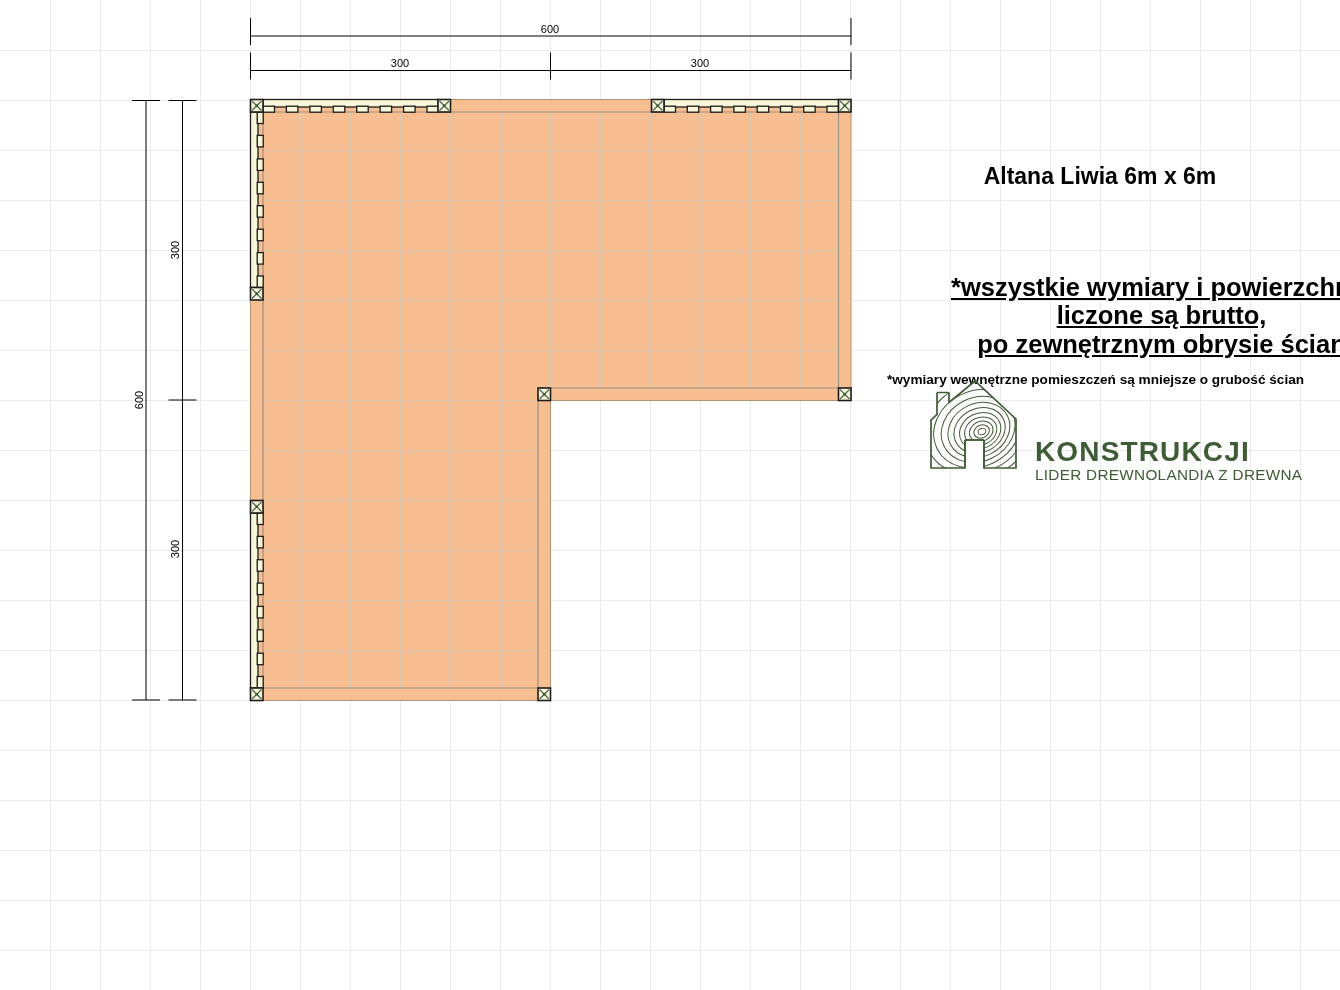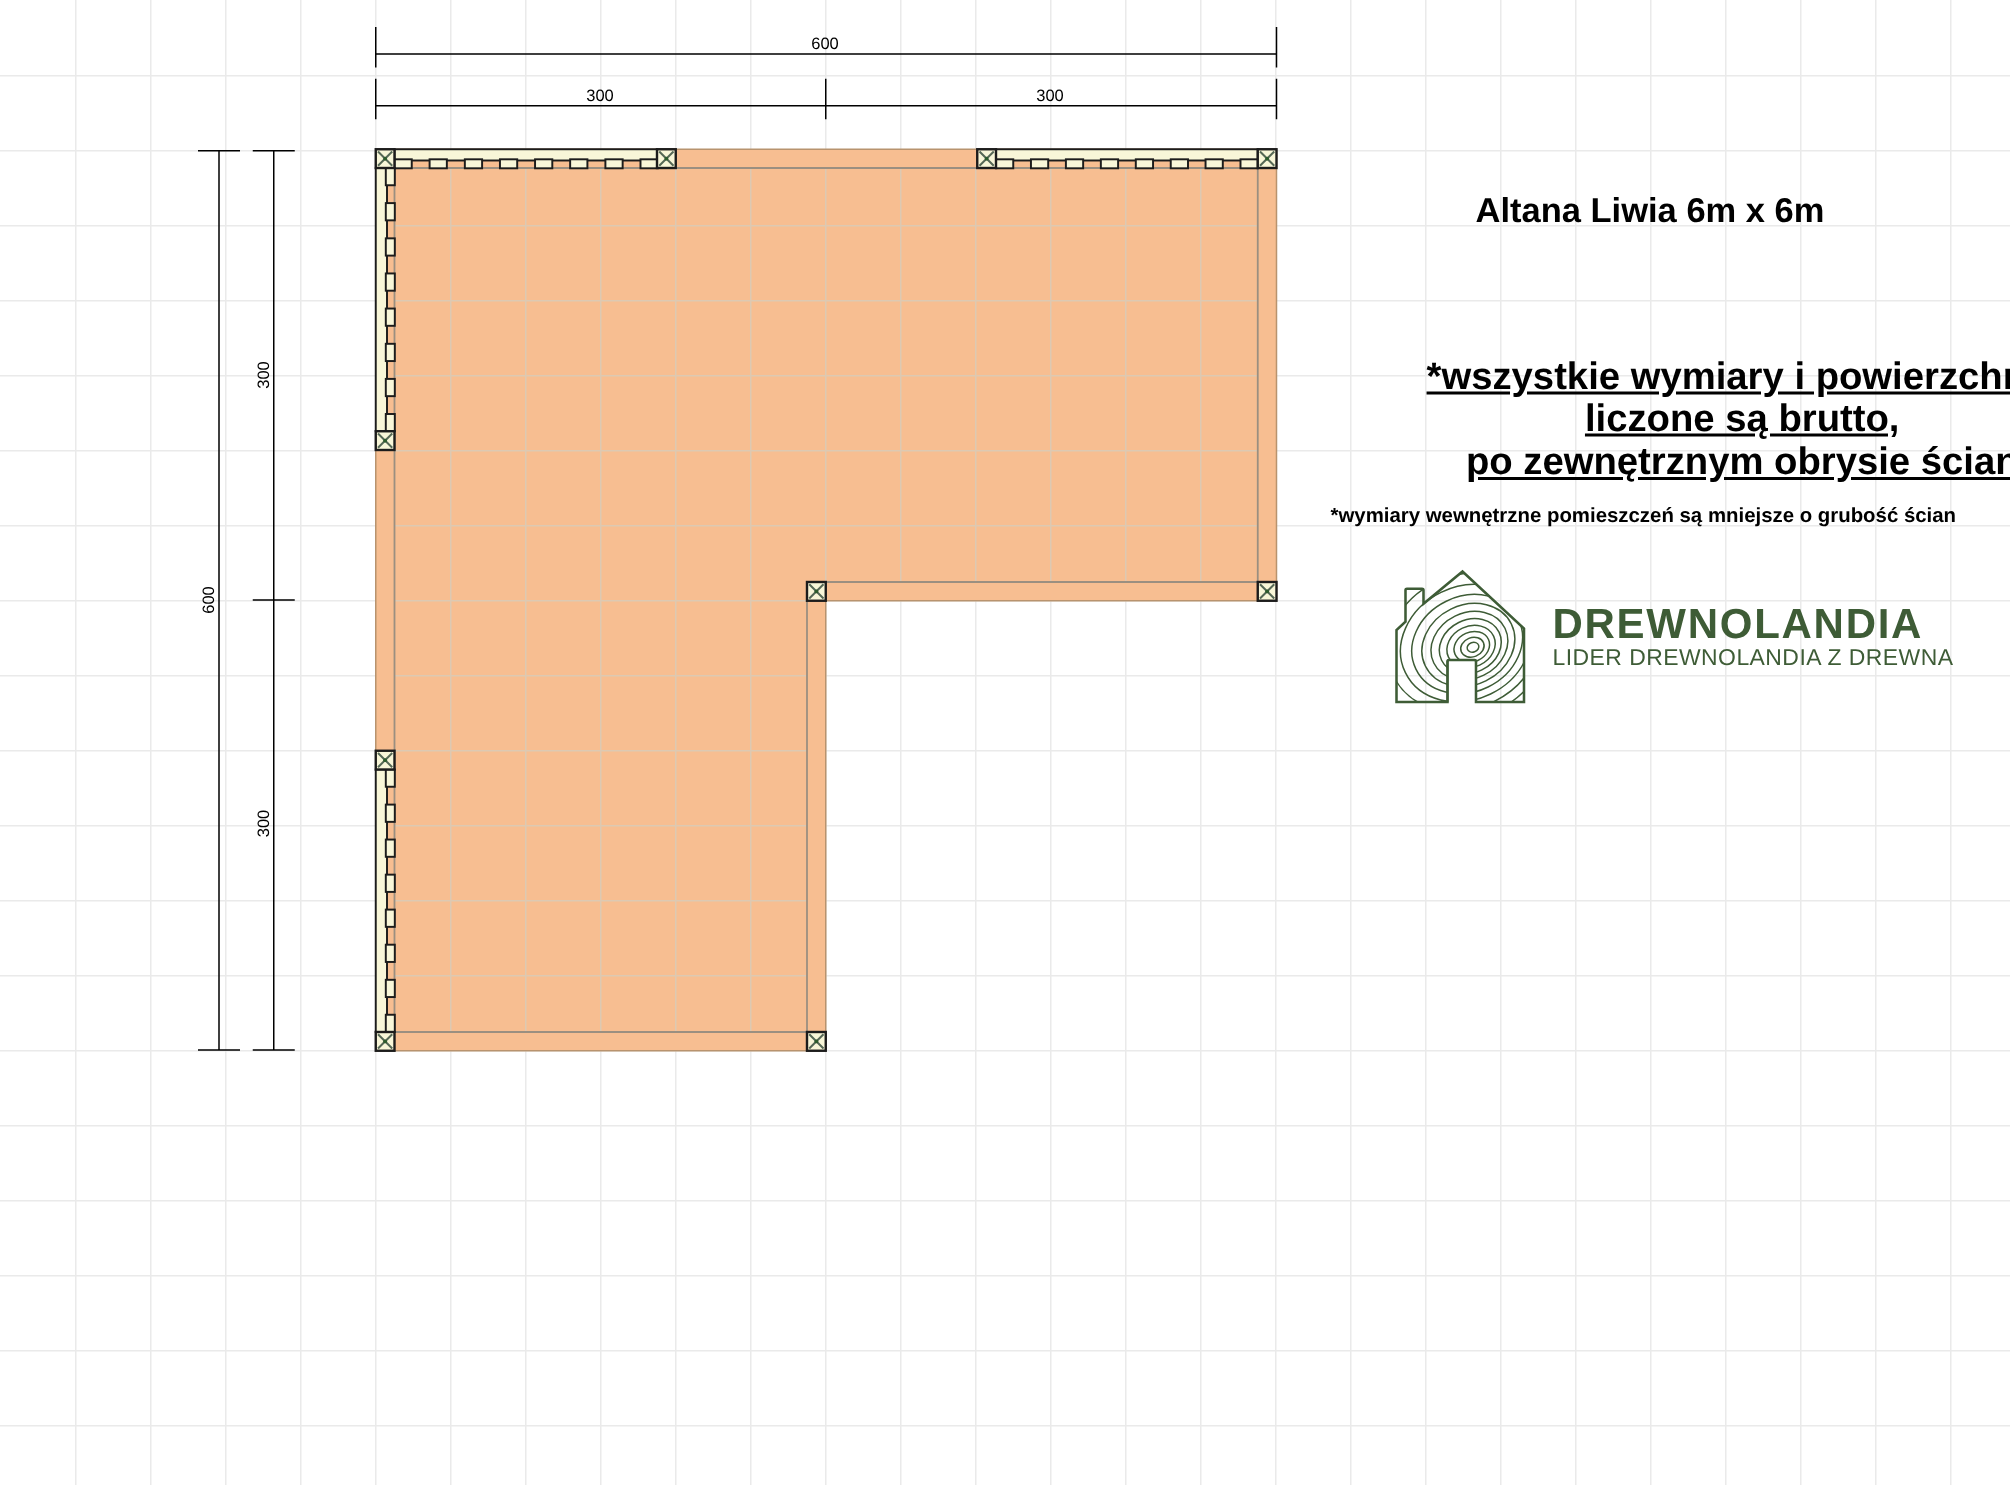--- a/index.html
+++ b/index.html
@@ -1,15 +1,15 @@
 <!DOCTYPE html>
 <html><head><meta charset="utf-8">
 <style>
 html,body{margin:0;padding:0;width:1340px;height:990px;overflow:hidden;background:#fff;font-family:"Liberation Sans",sans-serif;}
-.abs{position:absolute;}
+.abs{position:absolute;margin-top:36px;}
 </style></head>
 <body>
 
 <svg width="1340" height="990" viewBox="0 0 1340 990" xmlns="http://www.w3.org/2000/svg" style="position:absolute;left:0;top:0">
 
 <rect x="0" y="0" width="1340" height="990" fill="#ffffff"></rect>
 
 <path d="M50.5,0 V990 M100.5,0 V990 M150.5,0 V990 M200.5,0 V990 M250.5,0 V990 M300.5,0 V990 M350.5,0 V990 M400.5,0 V990 M450.5,0 V990 M500.5,0 V990 M550.5,0 V990 M600.5,0 V990 M650.5,0 V990 M700.5,0 V990 M750.5,0 V990 M800.5,0 V990 M850.5,0 V990 M900.5,0 V990 M950.5,0 V990 M1000.5,0 V990 M1050.5,0 V990 M1100.5,0 V990 M1150.5,0 V990 M1200.5,0 V990 M1250.5,0 V990 M1300.5,0 V990 M0,50.5 H1340 M0,100.5 H1340 M0,150.5 H1340 M0,200.5 H1340 M0,250.5 H1340 M0,300.5 H1340 M0,350.5 H1340 M0,400.5 H1340 M0,450.5 H1340 M0,500.5 H1340 M0,550.5 H1340 M0,600.5 H1340 M0,650.5 H1340 M0,700.5 H1340 M0,750.5 H1340 M0,800.5 H1340 M0,850.5 H1340 M0,900.5 H1340 M0,950.5 H1340 " stroke="#eaeaea" stroke-width="1" fill="none"></path>
 <defs>
 <clipPath id="floorclip">
@@ -188,14 +188,14 @@
 <ellipse cx="48.1" cy="51.3" rx="60.9" ry="51.7" transform="rotate(-26 48.1 51.3)"></ellipse>
 <ellipse cx="46.9" cy="50.4" rx="70.5" ry="60.1" transform="rotate(-26 46.9 50.4)"></ellipse>
 <ellipse cx="45.6" cy="49.4" rx="81.3" ry="69.5" transform="rotate(-26 45.6 49.4)"></ellipse>
 <ellipse cx="44.2" cy="48.3" rx="93.3" ry="80.0" transform="rotate(-26 44.2 48.3)"></ellipse>
 </g>
 
 <path d="M38,92 L38,65 Q38,64 39,64 L56,64 Q57,64 57,65 L57,92" fill="#fff" stroke="#3e5c36" stroke-width="1.3"></path>
 <path d="M4,92 L4,44 L10,38.5 L10,17.5 Q10,16.5 11,16.5 L21,16.5 Q22,16.5 22,17.5 L22,26.5 L48,5 L89,43 L89,92 L57,92 L57,65 Q57,64 56,64 L39,64 Q38,64 38,65 L38,92 Z" fill="none" stroke="#3e5c36" stroke-width="1.7"></path>
 </svg>
 
-<div class="abs" style="left:1035px;top:400px;font-weight:bold;font-size:28px;letter-spacing:1.15px;color:#3e5c36;">DREWNOLANDIA</div>
+<div class="abs" style="left:1035px;top:400px;font-weight:bold;font-size:28px;letter-spacing:1.15px;color:#3e5c36;">KONSTRUKCJI</div>
 
 <div class="abs" style="left:1035px;top:430px;font-size:15.3px;letter-spacing:0.3px;color:#3e5c36;">LIDER DREWNOLANDIA Z DREWNA</div>
 </body></html>

